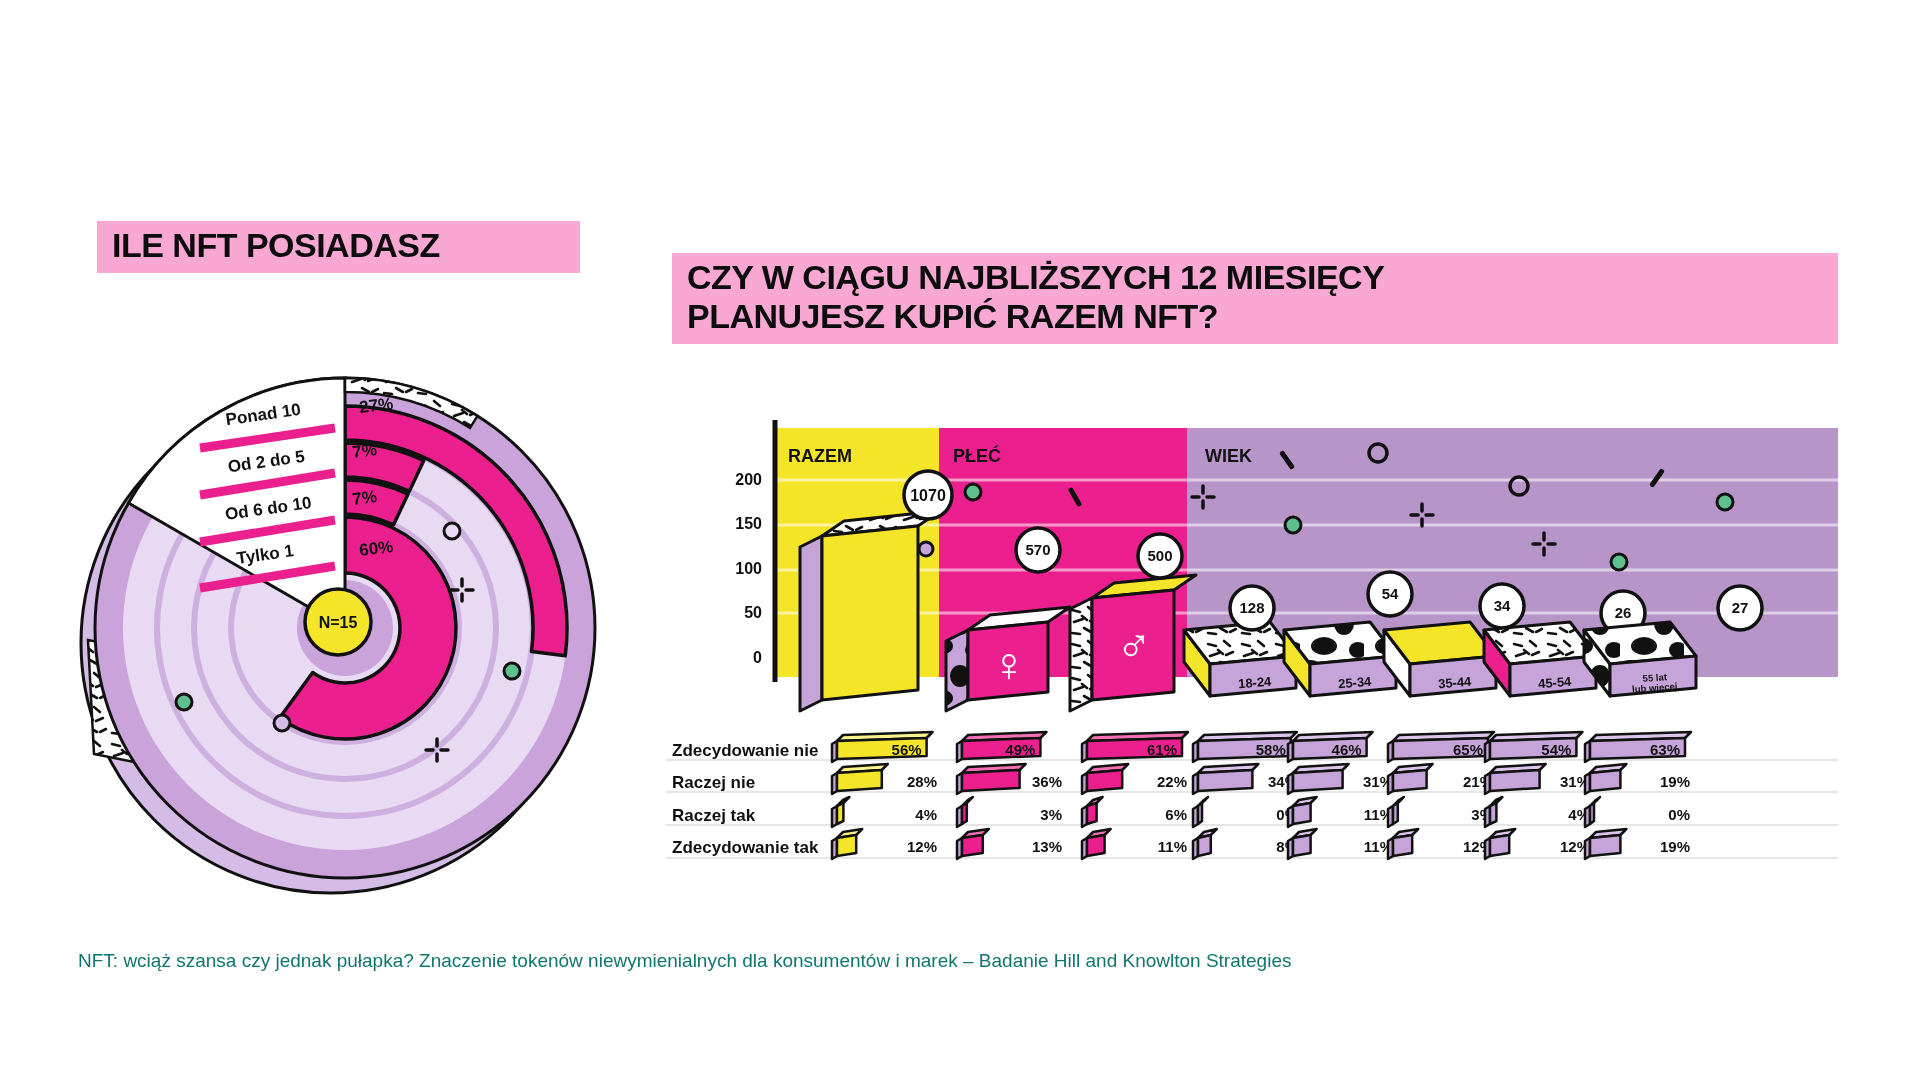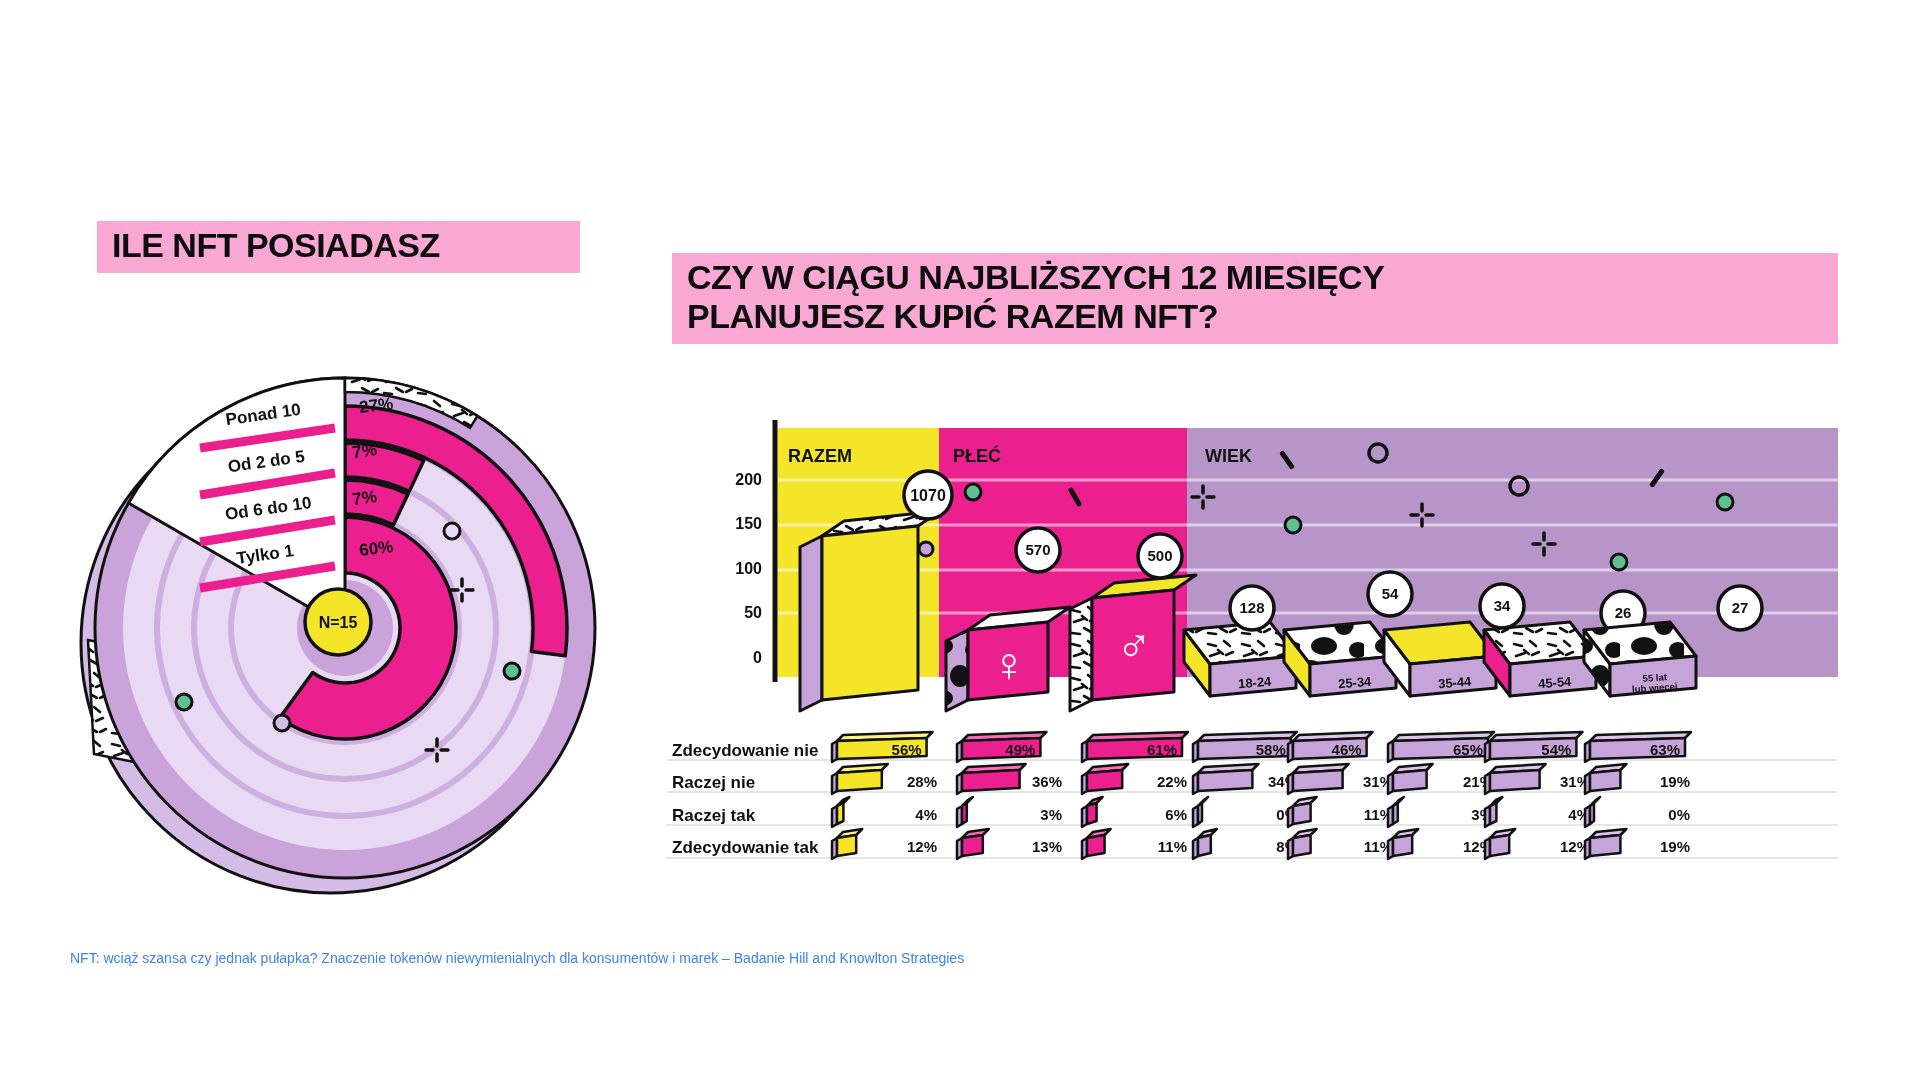--- a/index.html
+++ b/index.html
@@ -2,21 +2,21 @@
 <html><head>
 <meta charset="utf-8">
 <style>
   html,body{margin:0;padding:0;background:#fff;}
   .canvas{position:relative;width:1920px;height:1080px;background:#fff;overflow:hidden;
           font-family:"Liberation Sans","DejaVu Sans",sans-serif;color:#0d0d0d;}
   .title-block{position:absolute;background:#f9a8d4;font-weight:700;font-size:34px;
                line-height:39px;letter-spacing:-0.5px;padding:5px 16px 8px 15px;white-space:nowrap;}
   .title-left{left:97px;top:221px;width:452px;}
   .title-right{left:672px;top:221px;width:1135px;margin-top:32px;}
-  .footer{position:absolute;left:70px;top:950px;font-size:14px;color:#3b82f6;}
+  .footer{position:absolute;left:78px;top:950px;font-size:19px;color:#0f766e;}
   svg{position:absolute;}
   #left-chart{left:40px;top:330px;}
   #right-chart{left:660px;top:400px;}
   #table-chart{left:660px;top:728px;}
   text{font-family:"Liberation Sans","DejaVu Sans",sans-serif;}
 </style>
 </head>
 <body>
 
 <div class="canvas">

